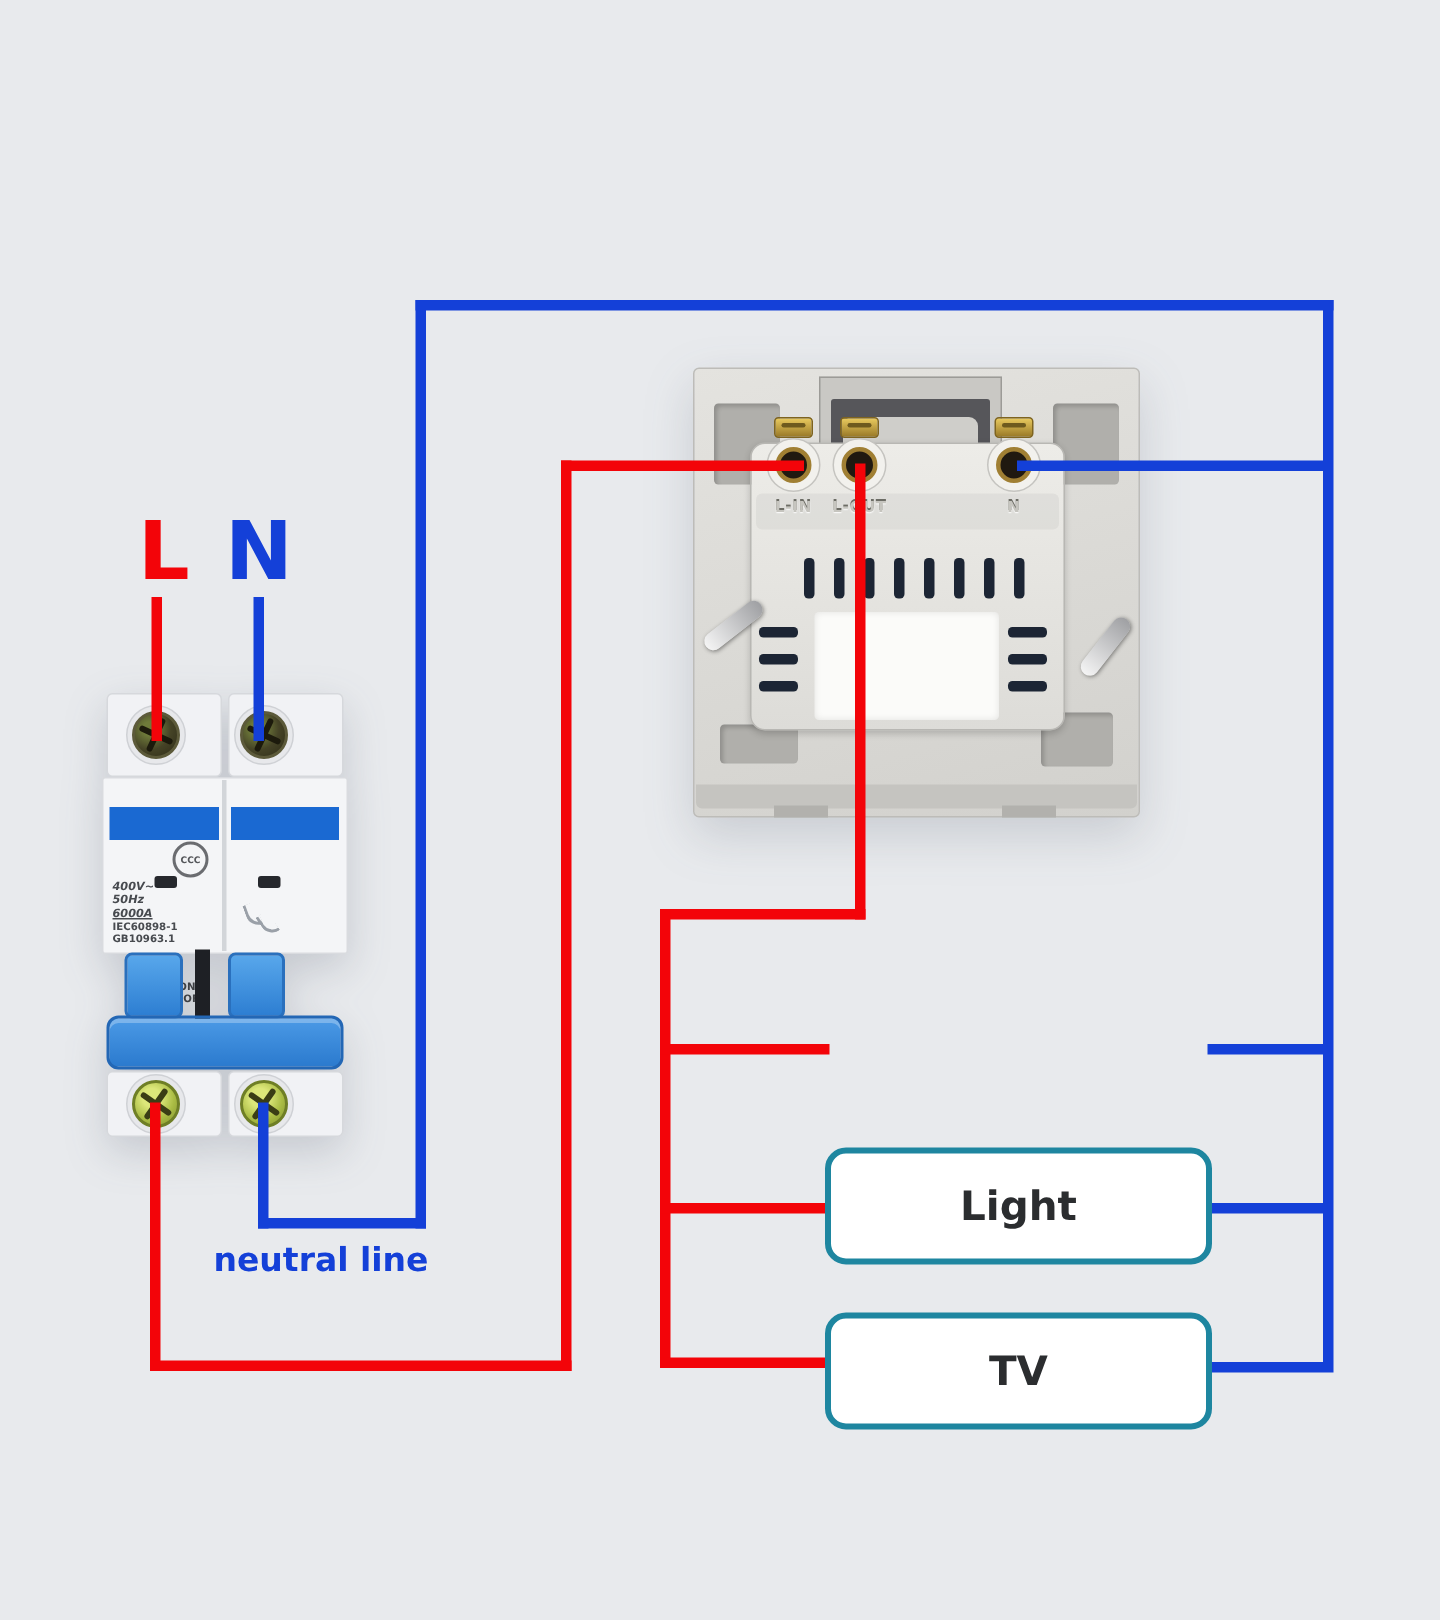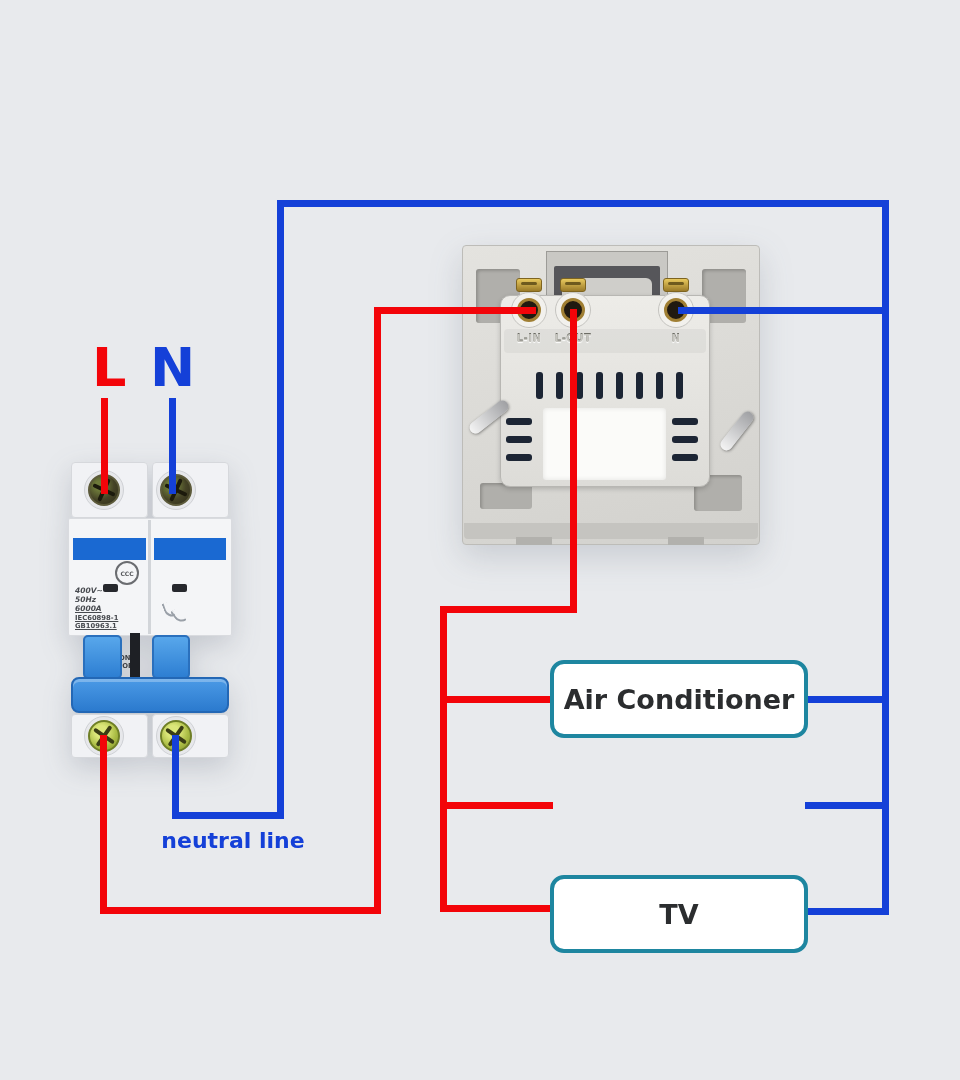--- a/index.html
+++ b/index.html
@@ -52,21 +52,21 @@
   .stripe{top:76px;height:22px;background:#1a69d2;}
   .stripe.sl{left:5px;width:73px;} .stripe.sr{left:86px;width:72px;}
   .ccc{left:47px;top:99px;width:24px;height:24px;border:2px solid #6a6c70;border-radius:50%;
        display:flex;align-items:center;justify-content:center;font-size:6px;font-weight:bold;color:#55575b;}
   .ind{top:122px;width:15px;height:8px;background:#26282d;border-radius:2px;}
   .ind.il{left:35px;} .ind.ir{left:104px;}
   .ratings{left:7px;top:124px;font-size:7.5px;line-height:9px;font-weight:bold;color:#474a4f;white-space:nowrap;font-style:italic;}
   .ratings div{position:static;}
   .ratings div:nth-child(3){text-decoration:underline;}
   .standards{left:7px;top:152px;font-size:6.8px;line-height:8px;font-weight:bold;color:#474a4f;white-space:nowrap;}
-  .standards div{position:static;text-decoration:underline;}
+  .standards div{position:static;}
   .onoff{left:46px;top:152px;font-size:6.8px;line-height:8px;font-weight:bold;color:#3e4044;white-space:nowrap;margin-top:40px;}
   .onoff div{position:static;}
   .squig{left:94px;top:138px;width:26px;height:28px;}
   .squig i{width:9px;height:16px;border-left:2px solid #9aa0a8;border-bottom:2px solid #9aa0a8;
            border-radius:0 0 0 10px;}
   .squig i.q1{left:2px;top:2px;transform:rotate(-20deg);}
   .squig i.q2{left:12px;top:8px;transform:rotate(-35deg);}
   .handle{top:173px;height:44px;background:linear-gradient(180deg,#58a7eb,#2d7ed2);
           border:2px solid #2a70bd;border-radius:5px;}
   .handle.hl{left:15px;width:39px;} .handle.hr{left:84px;width:38px;}
@@ -256,24 +256,24 @@
   <div class="wire neutral" style="left:172px;top:735px;width:7px;height:84px"></div>
   <div class="wire neutral" style="left:172px;top:812px;width:112px;height:7px"></div>
   <div class="wire neutral" style="left:277px;top:200px;width:7px;height:619px"></div>
   <div class="wire neutral" style="left:277px;top:200px;width:612px;height:7px"></div>
   <div class="wire neutral" style="left:882px;top:200px;width:7px;height:715px"></div>
   <div class="wire neutral" style="left:678px;top:307px;width:204px;height:7px"></div>
   <div class="wire neutral" style="left:805px;top:696px;width:77px;height:7px"></div>
   <div class="wire neutral" style="left:805px;top:802px;width:77px;height:7px"></div>
   <div class="wire neutral" style="left:805px;top:908px;width:77px;height:7px"></div>
 
-  <div class="load-box" style="top:660px">
-    <span>Air Conditioner</span>
+  <div class="load-box" style="top:765px">
+    <span>Light</span>
   </div>
   <div class="load-box" style="top:875px">
     <span>TV</span>
   </div>
 
   <div class="io-label l">L</div>
   <div class="io-label n">N</div>
-  <div class="wire-label blue" style="left:113px;top:828px">neutral line</div>
+  <div class="wire-label blue" style="left:94px;top:828px">neutral line</div>
 
 </div>
 
 </body></html>

